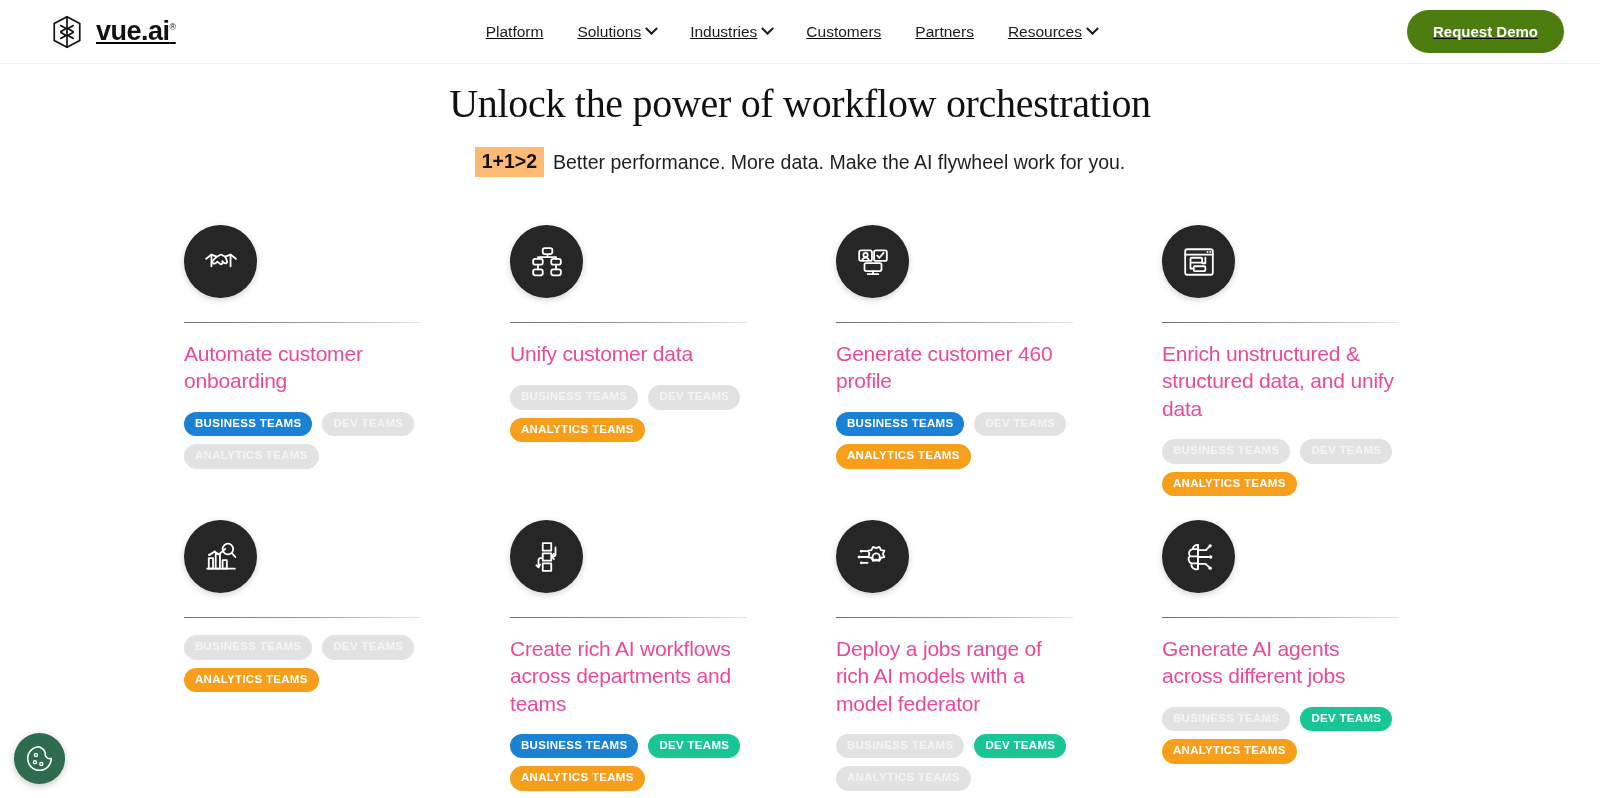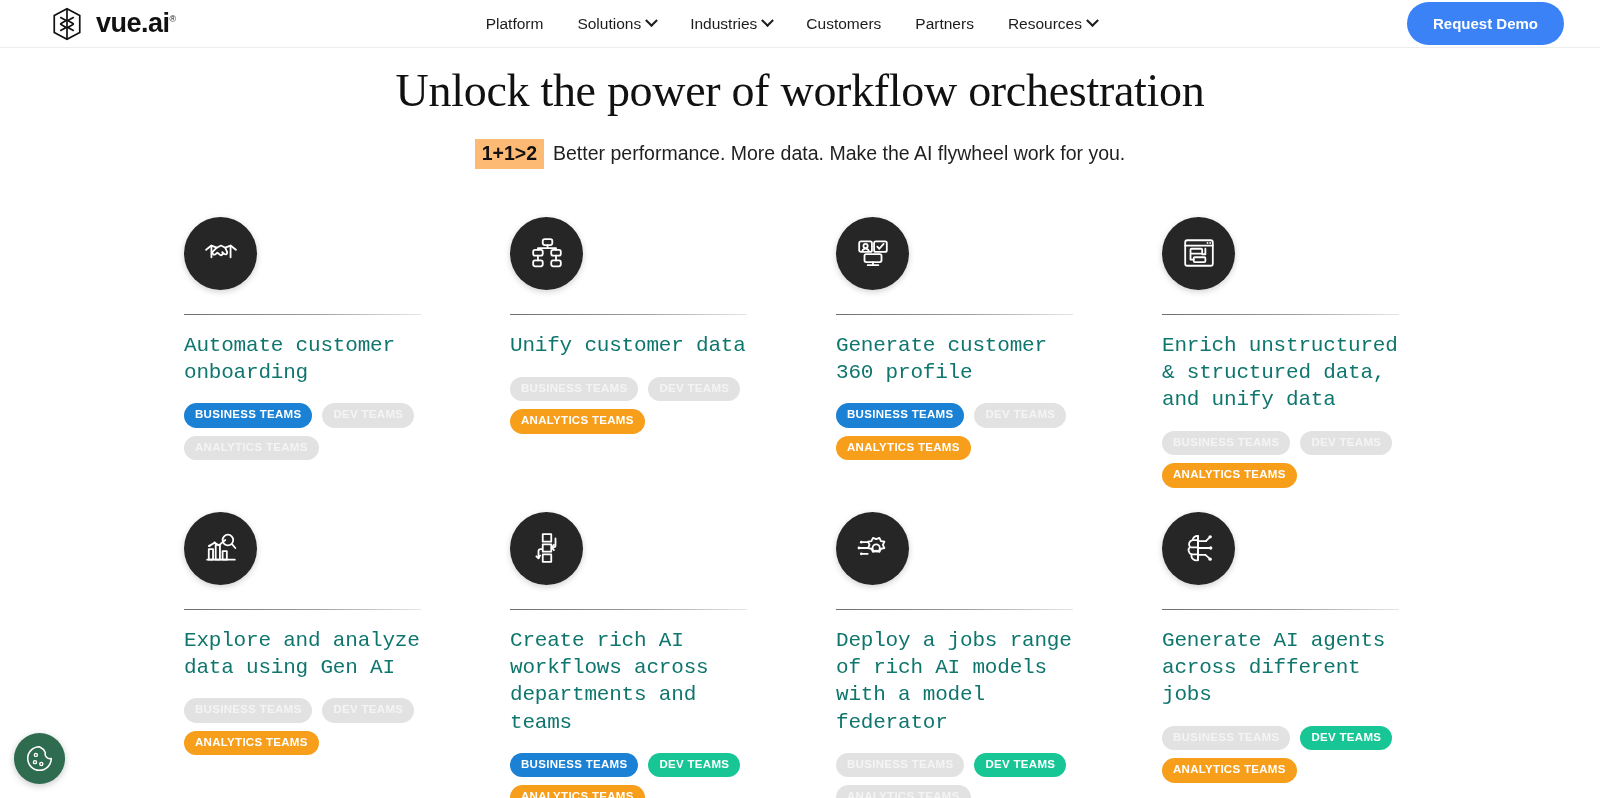--- a/index.html
+++ b/index.html
@@ -5,28 +5,29 @@
   * { box-sizing: border-box; margin: 0; padding: 0; }
   html, body {
     width: 1600px; height: 798px;
     background: #ffffff;
     font-family: "Liberation Sans", sans-serif;
     overflow: hidden;
   }
 
   
   .navbar {
-    height: 48px;
+    height: 64px;
     display: flex;
     align-items: center;
     padding: 0 36px 0 50px;
     background: #ffffff;
     border-bottom: 1px solid #eeeeee;
     position: relative;
     z-index: 10;
+    text-decoration: underline;
   }
   .brand { display: flex; align-items: center; gap: 12px; }
   .brand-mark { width: 34px; height: 34px; display: block; }
   .brand-text {
     font-size: 27px;
     font-weight: 600;
     letter-spacing: -0.5px;
     color: #111111;
     position: relative;
   }
@@ -53,37 +54,37 @@
     white-space: nowrap;
   }
   .caret {
     display: inline-block;
     width: 9px; height: 9px;
     border-right: 2px solid #1c1c1c;
     border-bottom: 2px solid #1c1c1c;
     transform: rotate(45deg) translate(-2px,-2px);
   }
   .demo-btn {
-    background: #3b82f6;
+    background: #4d7c0f;
     color: #ffffff;
     font-size: 15px;
     font-weight: 700;
     border-radius: 26px;
     padding: 13px 26px;
     cursor: pointer;
     border: none;
     white-space: nowrap;
     font-family: "Liberation Sans", sans-serif;
   }
 
   
   .hero { padding-top: 14px; text-align: center; }
   .hero-title {
     font-family: "Liberation Serif", serif;
-    font-size: 46px;
+    font-size: 40px;
     font-weight: 400;
     color: #111111;
     letter-spacing: -0.3px;
     line-height: 1.28;
   }
   .hero-sub {
     margin-top: 18px;
     font-size: 19.5px;
     color: #1f1f1f;
     display: flex;
@@ -119,25 +120,24 @@
   }
   .icon-circle svg { width: 34px; height: 34px; }
   .rule {
     height: 1px;
     background: linear-gradient(to right,#6e6e6e 0%, #9e9e9e 55%, #e6e6e6 100%);
     margin: 24px 0 17px;
   }
   .card-title {
     font-size: 21px;
     line-height: 1.3;
-    color: #0f766e;
+    color: #ec4899;
     font-weight: 400;
     letter-spacing: -0.2px;
     min-height: 28px;
-    font-family: Liberation Mono, monospace;
   }
   .tags {
     margin-top: 17px;
     display: flex;
     flex-wrap: wrap;
     gap: 8px 10px;
   }
   .tag {
     font-size: 11.5px;
     font-weight: 700;
@@ -260,21 +260,21 @@
           <rect fill="none" stroke="#ffffff" stroke-width="1.7" stroke-linejoin="round" stroke-linecap="round" x="3" y="5" width="12" height="10" rx="1.6"></rect>
           <rect fill="none" stroke="#ffffff" stroke-width="1.7" stroke-linejoin="round" stroke-linecap="round" x="17" y="5" width="12" height="10" rx="1.6"></rect>
           <path fill="none" stroke="#ffffff" stroke-width="1.7" stroke-linejoin="round" stroke-linecap="round" d="M20 10l2 2 4-4.5"></path>
           <circle fill="none" stroke="#ffffff" stroke-width="1.7" stroke-linejoin="round" stroke-linecap="round" cx="9" cy="9.5" r="2"></circle>
           <path fill="none" stroke="#ffffff" stroke-width="1.7" stroke-linejoin="round" stroke-linecap="round" d="M6 14a3.2 3.2 0 0 1 6 0"></path>
           <rect fill="none" stroke="#ffffff" stroke-width="1.7" stroke-linejoin="round" stroke-linecap="round" x="8" y="17" width="16" height="7.5" rx="1.6"></rect>
           <path fill="none" stroke="#ffffff" stroke-width="1.7" stroke-linejoin="round" stroke-linecap="round" d="M16 24.5v3M11 27.5h10"></path>
         </svg>
       </div>
       <div class="rule"></div>
-      <div class="card-title">Generate customer 360 profile</div>
+      <div class="card-title">Generate customer 460 profile</div>
       <div class="tags">
         <span class="tag blue">BUSINESS TEAMS</span>
         <span class="tag off">DEV TEAMS</span>
         <span class="tag orange">ANALYTICS TEAMS</span>
       </div>
     </div>
     <div class="card">
       <div class="icon-circle">
         <svg viewBox="0 0 32 32">
           <rect fill="none" stroke="#ffffff" stroke-width="1.7" stroke-linejoin="round" stroke-linecap="round" x="3" y="4" width="26" height="24" rx="2"></rect>
@@ -302,21 +302,20 @@
           <rect fill="none" stroke="#ffffff" stroke-width="1.7" stroke-linejoin="round" stroke-linecap="round" x="11" y="13" width="4" height="14"></rect>
           <rect fill="none" stroke="#ffffff" stroke-width="1.7" stroke-linejoin="round" stroke-linecap="round" x="17.5" y="19" width="4" height="8"></rect>
           <path fill="none" stroke="#ffffff" stroke-width="1.7" stroke-linejoin="round" stroke-linecap="round" d="M5 14l5-3 4 2.5 6-5"></path>
           <circle cx="5" cy="14" r="1.1" fill="#fff"></circle>
           <circle cx="10" cy="11" r="1.1" fill="#fff"></circle>
           <circle fill="none" stroke="#ffffff" stroke-width="1.7" stroke-linejoin="round" stroke-linecap="round" cx="22.5" cy="8.5" r="5"></circle>
           <path fill="none" stroke="#ffffff" stroke-width="1.7" stroke-linejoin="round" stroke-linecap="round" d="M26.3 12.3L29.5 16"></path>
         </svg>
       </div>
       <div class="rule"></div>
-      <div class="card-title">Explore and analyze data using Gen AI</div>
       <div class="tags">
         <span class="tag off">BUSINESS TEAMS</span>
         <span class="tag off">DEV TEAMS</span>
         <span class="tag orange">ANALYTICS TEAMS</span>
       </div>
     </div>
     <div class="card">
       <div class="icon-circle">
         <svg viewBox="0 0 32 32">
           <rect fill="none" stroke="#ffffff" stroke-width="1.7" stroke-linejoin="round" stroke-linecap="round" x="12" y="3" width="8" height="7"></rect>

